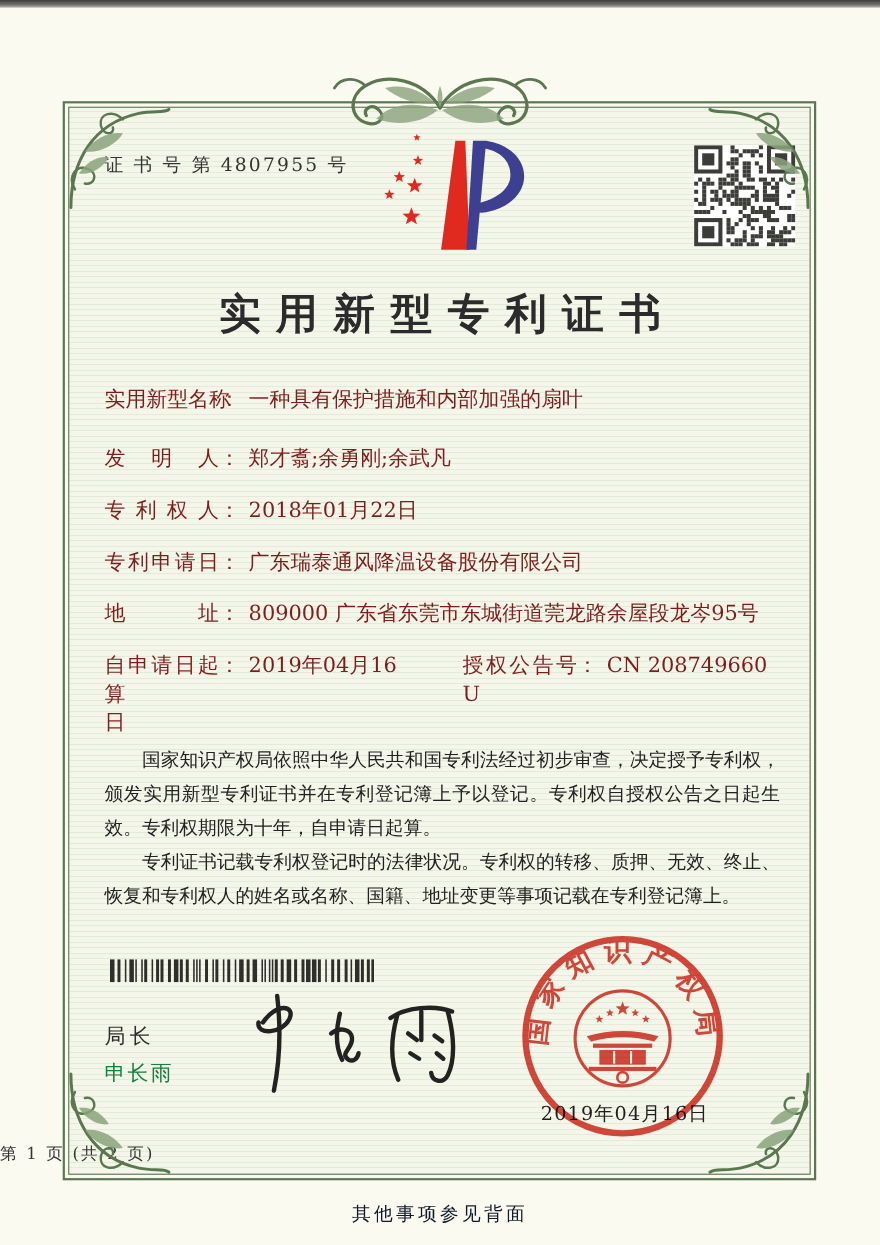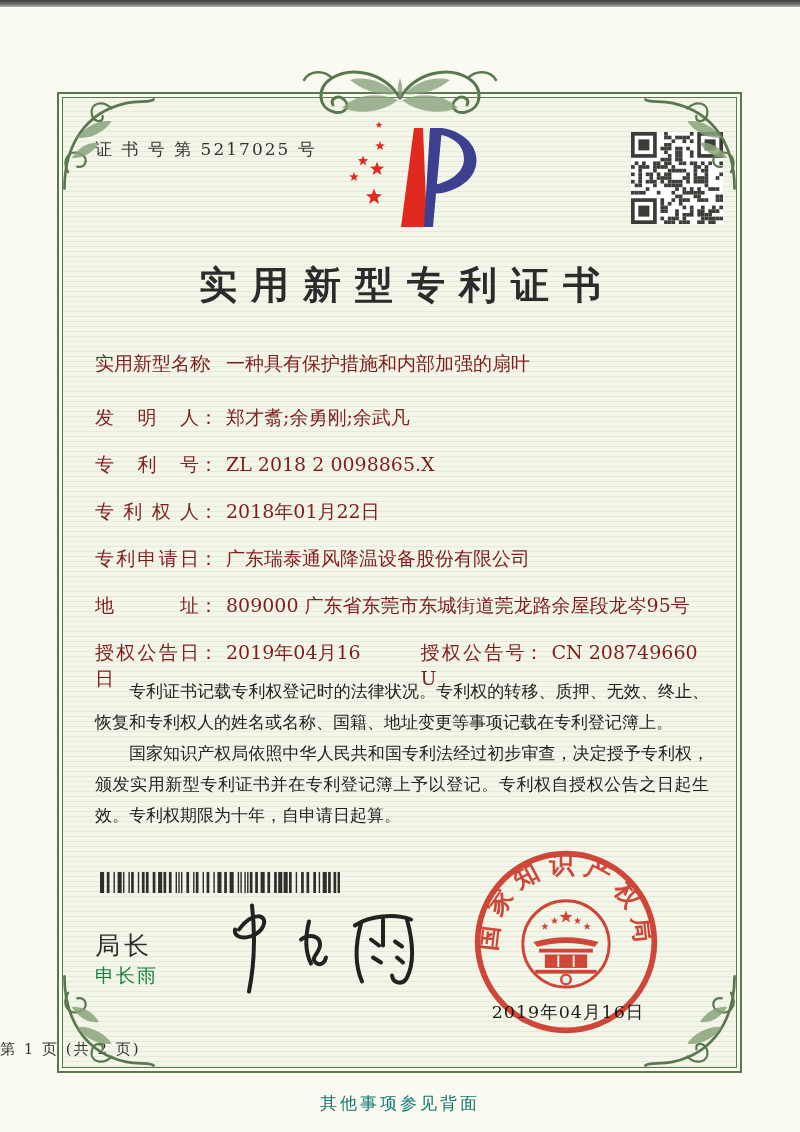--- a/index.html
+++ b/index.html
@@ -67,36 +67,36 @@
   .grant-row{display:flex;line-height:26px;}
   .grant-second{margin-left:50px;}
   
   .paragraphs{
     position:absolute;left:95px;top:676px;width:614px;
     font-size:17px;line-height:31px;text-align:justify;color:#222;
   }
   .paragraphs p{text-indent:2em;}
   
   .barcode{position:absolute;left:100px;top:872px;width:240px;height:21px;}
-  .signer-title{position:absolute;left:95px;top:929px;font-size:25px;letter-spacing:4px;
+  .signer-title{position:absolute;left:95px;top:929px;font-size:19px;letter-spacing:4px;
     font-family:"DejaVu Sans","Liberation Sans",sans-serif;color:#2d2d2b;}
   .signer-name{position:absolute;left:95px;top:963px;font-size:19px;letter-spacing:2px;
     font-family:"DejaVu Sans","Liberation Sans",sans-serif;color:#15803d;}
   .signature{position:absolute;left:205px;top:898px;width:240px;height:98px;}
   .signature path{fill:none;stroke:#222220;stroke-width:4;stroke-linecap:round;stroke-linejoin:round;}
   .seal{position:absolute;left:470px;top:846px;width:192px;height:192px;
     mix-blend-mode:multiply;opacity:.9;z-index:4;}
   .seal-ring-text{font-size:26px;font-weight:bold;letter-spacing:9px;
     font-family:"DejaVu Serif","Liberation Serif",serif;}
   .seal-date{
     position:absolute;left:468px;top:1000px;width:200px;text-align:center;
     font-size:17.5px;letter-spacing:1px;color:#1e1e1e;z-index:2;
   }
   .page-num{position:absolute;left:0;right:0;top:1040px;text-align:left;font-size:15px;color:#333;letter-spacing:2px;}
-  .back-note{position:absolute;left:0;right:0;top:1092px;text-align:center;font-size:17px;color:#0f766e;letter-spacing:3px;}
+  .back-note{position:absolute;left:0;right:0;top:1092px;text-align:center;font-size:17px;color:#0f172a;letter-spacing:3px;}
 </style>
 </head>
 <body>
 
 <div class="page">
   <div class="scan-edge"></div>
 
   <div class="frame">
     <div class="frame-inner"></div>
   </div>
@@ -139,21 +139,21 @@
     </g>
     <g transform="translate(240,0) scale(-1,1)">
       <path d="M120,40 C104,14 72,8 52,20 C36,30 38,50 54,54 C66,57 72,46 62,40 C56,37 50,42 53,47" stroke-width="3"></path>
       <path d="M52,20 C44,12 30,12 24,22" stroke-width="2.5"></path>
       <path class="leaf" d="M118,42 C98,34 76,36 62,50 C80,57 104,54 118,42 Z"></path>
       <path class="leaf" d="M116,36 C102,22 84,18 70,22 C82,32 100,38 116,36 Z"></path>
     </g>
     <path d="M120,20 C117,28 117,34 120,40 C123,34 123,28 120,20 Z" class="leaf"></path>
   </svg>
 
-  <div class="cert-no">证 书 号 第 5217025 号</div>
+  <div class="cert-no">证 书 号 第 4807955 号</div>
 
   <svg class="logo" viewBox="0 0 150 120">
     <g id="logo-stars">
         <polygon points="49.0,6.5 49.9,8.8 52.3,8.9 50.4,10.5 51.1,12.8 49.0,11.5 46.9,12.8 47.6,10.5 45.7,8.9 48.1,8.8" fill="#e02a20"></polygon>
         <polygon points="50.0,26.0 51.2,29.3 54.8,29.5 52.0,31.6 52.9,35.0 50.0,33.1 47.1,35.0 48.0,31.6 45.2,29.5 48.8,29.3" fill="#e02a20"></polygon>
         <polygon points="33.0,40.5 34.4,44.1 38.2,44.3 35.2,46.7 36.2,50.4 33.0,48.3 29.8,50.4 30.8,46.7 27.8,44.3 31.6,44.1" fill="#e02a20"></polygon>
         <polygon points="24.0,57.0 25.2,60.3 28.8,60.5 26.0,62.6 26.9,66.0 24.0,64.1 21.1,66.0 22.0,62.6 19.2,60.5 22.8,60.3" fill="#e02a20"></polygon>
         <polygon points="47.0,46.5 48.9,51.5 54.1,51.7 50.0,55.0 51.4,60.1 47.0,57.1 42.6,60.1 44.0,55.0 39.9,51.7 45.1,51.5" fill="#e02a20"></polygon>
         <polygon points="44.0,73.5 46.1,79.1 52.1,79.4 47.4,83.1 49.0,88.9 44.0,85.6 39.0,88.9 40.6,83.1 35.9,79.4 41.9,79.1" fill="#e02a20"></polygon>
       </g>
@@ -377,44 +377,41 @@
   <div class="title">实用新型专利证书</div>
 
   <div class="fields">
     <div class="field-row first">
       <span class="flabel">实用新型名称</span><span class="fcolon">：</span><span class="fvalue">一种具有保护措施和内部加强的扇叶</span>
     </div>
     <div class="field-row">
       <span class="flabel">发明人</span><span class="fcolon">：</span><span class="fvalue">郑才翥;余勇刚;余武凡</span>
     </div>
     <div class="field-row">
-      <span class="flabel">专利号</span><span class="fcolon">：</span><span class="fvalue">ZL 2018 2 0098865.X</span>
-    </div>
-    <div class="field-row">
       <span class="flabel">专利权人</span><span class="fcolon">：</span><span class="fvalue">2018年01月22日</span>
     </div>
     <div class="field-row">
       <span class="flabel">专利申请日</span><span class="fcolon">：</span><span class="fvalue">广东瑞泰通风降温设备股份有限公司</span>
     </div>
     <div class="field-row">
       <span class="flabel">地址</span><span class="fcolon">：</span><span class="fvalue">809000 广东省东莞市东城街道莞龙路余屋段龙岑95号</span>
     </div>
     <div class="grant-row">
       <div>
-        <span class="flabel">授权公告日</span><span class="fcolon">：</span><span>2019年04月16日</span>
+        <span class="flabel">自申请日起算</span><span class="fcolon">：</span><span>2019年04月16日</span>
       </div>
       <div class="grant-second">
         <span class="flabel">授权公告号</span><span class="fcolon">：</span><span>CN 208749660 U</span>
       </div>
     </div>
   </div>
 
   <div class="paragraphs">
+    <p>国家知识产权局依照中华人民共和国专利法经过初步审查，决定授予专利权，颁发实用新型专利证书并在专利登记簿上予以登记。专利权自授权公告之日起生效。专利权期限为十年，自申请日起算。</p>
     <p>专利证书记载专利权登记时的法律状况。专利权的转移、质押、无效、终止、恢复和专利权人的姓名或名称、国籍、地址变更等事项记载在专利登记簿上。</p>
-    <p>国家知识产权局依照中华人民共和国专利法经过初步审查，决定授予专利权，颁发实用新型专利证书并在专利登记簿上予以登记。专利权自授权公告之日起生效。专利权期限为十年，自申请日起算。</p>
   </div>
 
   <svg class="barcode" id="barcode" viewBox="0 0 240 21" preserveAspectRatio="none">
       <rect x="0.0" y="0" width="4.1" height="21" fill="#2e2e2a"></rect>
       <rect x="6.8" y="0" width="2.7" height="21" fill="#2e2e2a"></rect>
       <rect x="13.5" y="0" width="1.4" height="21" fill="#2e2e2a"></rect>
       <rect x="17.6" y="0" width="4.1" height="21" fill="#2e2e2a"></rect>
       <rect x="23.0" y="0" width="1.4" height="21" fill="#2e2e2a"></rect>
       <rect x="28.4" y="0" width="1.4" height="21" fill="#2e2e2a"></rect>
       <rect x="31.1" y="0" width="2.7" height="21" fill="#2e2e2a"></rect>

